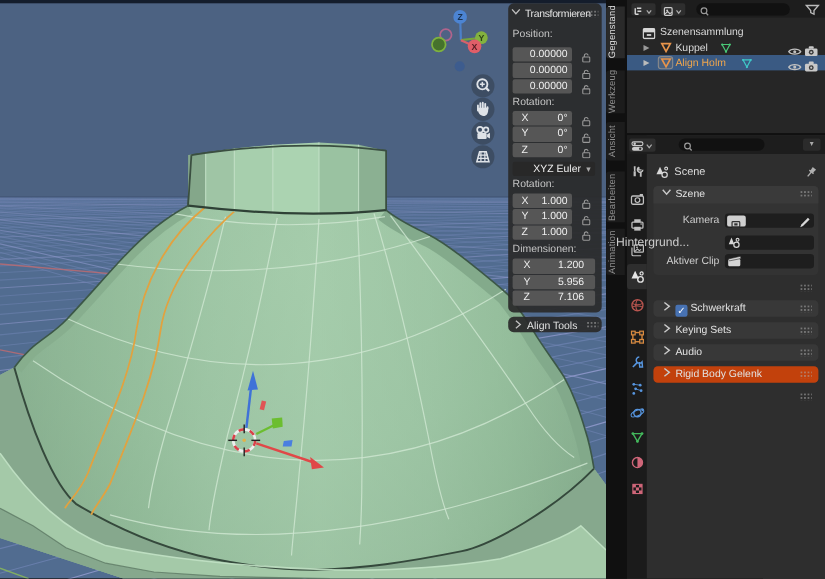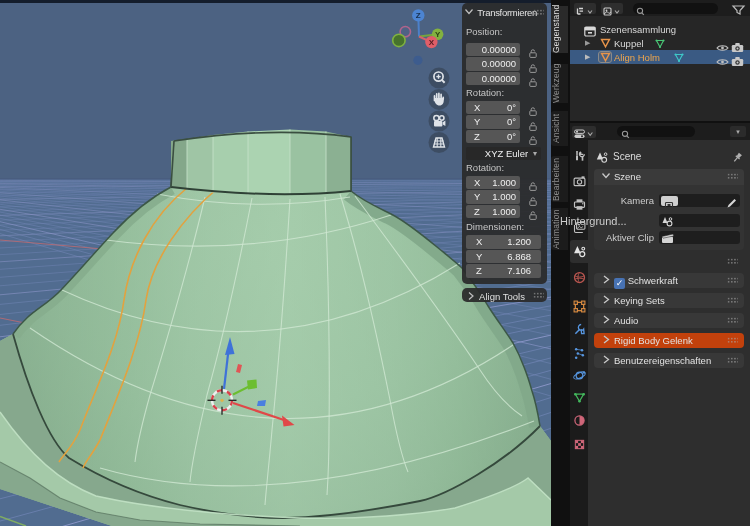--- a/index.html
+++ b/index.html
@@ -230,21 +230,21 @@
     <div class="nfield" style="left:466px;top:100.5px;width:54px;height:13.5px;text-align:right;padding-right:4px;"><span style="float:left;margin-left:8px">X</span><span>0°</span></div>
     <div class="nfield" style="left:466px;top:115px;width:54px;height:13.5px;text-align:right;padding-right:4px;"><span style="float:left;margin-left:8px">Y</span><span>0°</span></div>
     <div class="nfield" style="left:466px;top:129.5px;width:54px;height:13.5px;text-align:right;padding-right:4px;"><span style="float:left;margin-left:8px">Z</span><span>0°</span></div>
     <div class="nfield" style="left:466px;top:146.5px;width:75px;height:13.5px;background:#282828;text-align:center;padding-left:6px">XYZ Euler<span style="position:absolute;right:4px;top:0;font-size:8px;color:#aaa">▾</span></div>
     <div class="nlabel" style="left:466px;top:162px">Rotation:</div>
     <div class="nfield" style="left:466px;top:175.5px;width:54px;height:13.5px;text-align:right;padding-right:4px;"><span style="float:left;margin-left:8px">X</span><span>1.000</span></div>
     <div class="nfield" style="left:466px;top:190px;width:54px;height:13.5px;text-align:right;padding-right:4px;"><span style="float:left;margin-left:8px">Y</span><span>1.000</span></div>
     <div class="nfield" style="left:466px;top:204.5px;width:54px;height:13.5px;text-align:right;padding-right:4px;"><span style="float:left;margin-left:8px">Z</span><span>1.000</span></div>
     <div class="nlabel" style="left:466px;top:221px">Dimensionen:</div>
     <div class="nfield" style="left:466px;top:235px;width:75px;height:13.5px;text-align:right;padding-right:4px;"><span style="float:left;margin-left:10px">X</span><span style="padding-right:6px">1.200</span></div>
-    <div class="nfield" style="left:466px;top:249.5px;width:75px;height:13.5px;text-align:right;padding-right:4px;"><span style="float:left;margin-left:10px">Y</span><span style="padding-right:6px">6.868</span></div>
+    <div class="nfield" style="left:466px;top:249.5px;width:75px;height:13.5px;text-align:right;padding-right:4px;"><span style="float:left;margin-left:10px">Y</span><span style="padding-right:6px">5.956</span></div>
     <div class="nfield" style="left:466px;top:264px;width:75px;height:13.5px;text-align:right;padding-right:4px;"><span style="float:left;margin-left:10px">Z</span><span style="padding-right:6px">7.106</span></div>
     <div class="abs" style="left:529px;top:44px"><svg width="8" height="9" viewBox="0 0 8 9">
         <rect x="0.8" y="3.8" width="6.4" height="4.6" rx="0.8" fill="none" stroke="#999999" stroke-width="1"></rect>
         <path d="M2.2,3.8 L2.2,2.6 A1.7,1.7 0 0 1 5.6,2.4" fill="none" stroke="#999999" stroke-width="1"></path>
       </svg></div>
     <div class="abs" style="left:529px;top:58.5px"><svg width="8" height="9" viewBox="0 0 8 9">
         <rect x="0.8" y="3.8" width="6.4" height="4.6" rx="0.8" fill="none" stroke="#999999" stroke-width="1"></rect>
         <path d="M2.2,3.8 L2.2,2.6 A1.7,1.7 0 0 1 5.6,2.4" fill="none" stroke="#999999" stroke-width="1"></path>
       </svg></div>
     <div class="abs" style="left:529px;top:73px"><svg width="8" height="9" viewBox="0 0 8 9">
@@ -493,16 +493,13 @@
       </svg>Keying Sets</div>
     <div class="grip" style="left:727px;top:297px"></div>
     <div class="phead" style="left:594px;top:313px;width:150px;height:15px;background:#383838"><svg width="14" height="9" style="margin-left:6px">
         <path d="M4,1 L8.5,4.5 L4,8" fill="none" stroke="#c8c8c8" stroke-width="1.3"></path>
       </svg>Audio</div>
     <div class="grip" style="left:727px;top:317px"></div>
     <div class="phead" style="left:594px;top:333px;width:150px;height:15px;background:#c2410c"><svg width="14" height="9" style="margin-left:6px">
         <path d="M4,1 L8.5,4.5 L4,8" fill="none" stroke="#c8c8c8" stroke-width="1.3"></path>
       </svg>Rigid Body Gelenk</div>
     <div class="grip" style="left:727px;top:337px"></div>
-    <div class="phead" style="left:594px;top:353px;width:150px;height:15px;background:#383838"><svg width="14" height="9" style="margin-left:6px">
-        <path d="M4,1 L8.5,4.5 L4,8" fill="none" stroke="#c8c8c8" stroke-width="1.3"></path>
-      </svg>Benutzereigenschaften</div>
     <div class="grip" style="left:727px;top:357px"></div>
   </div>
 </body></html>

